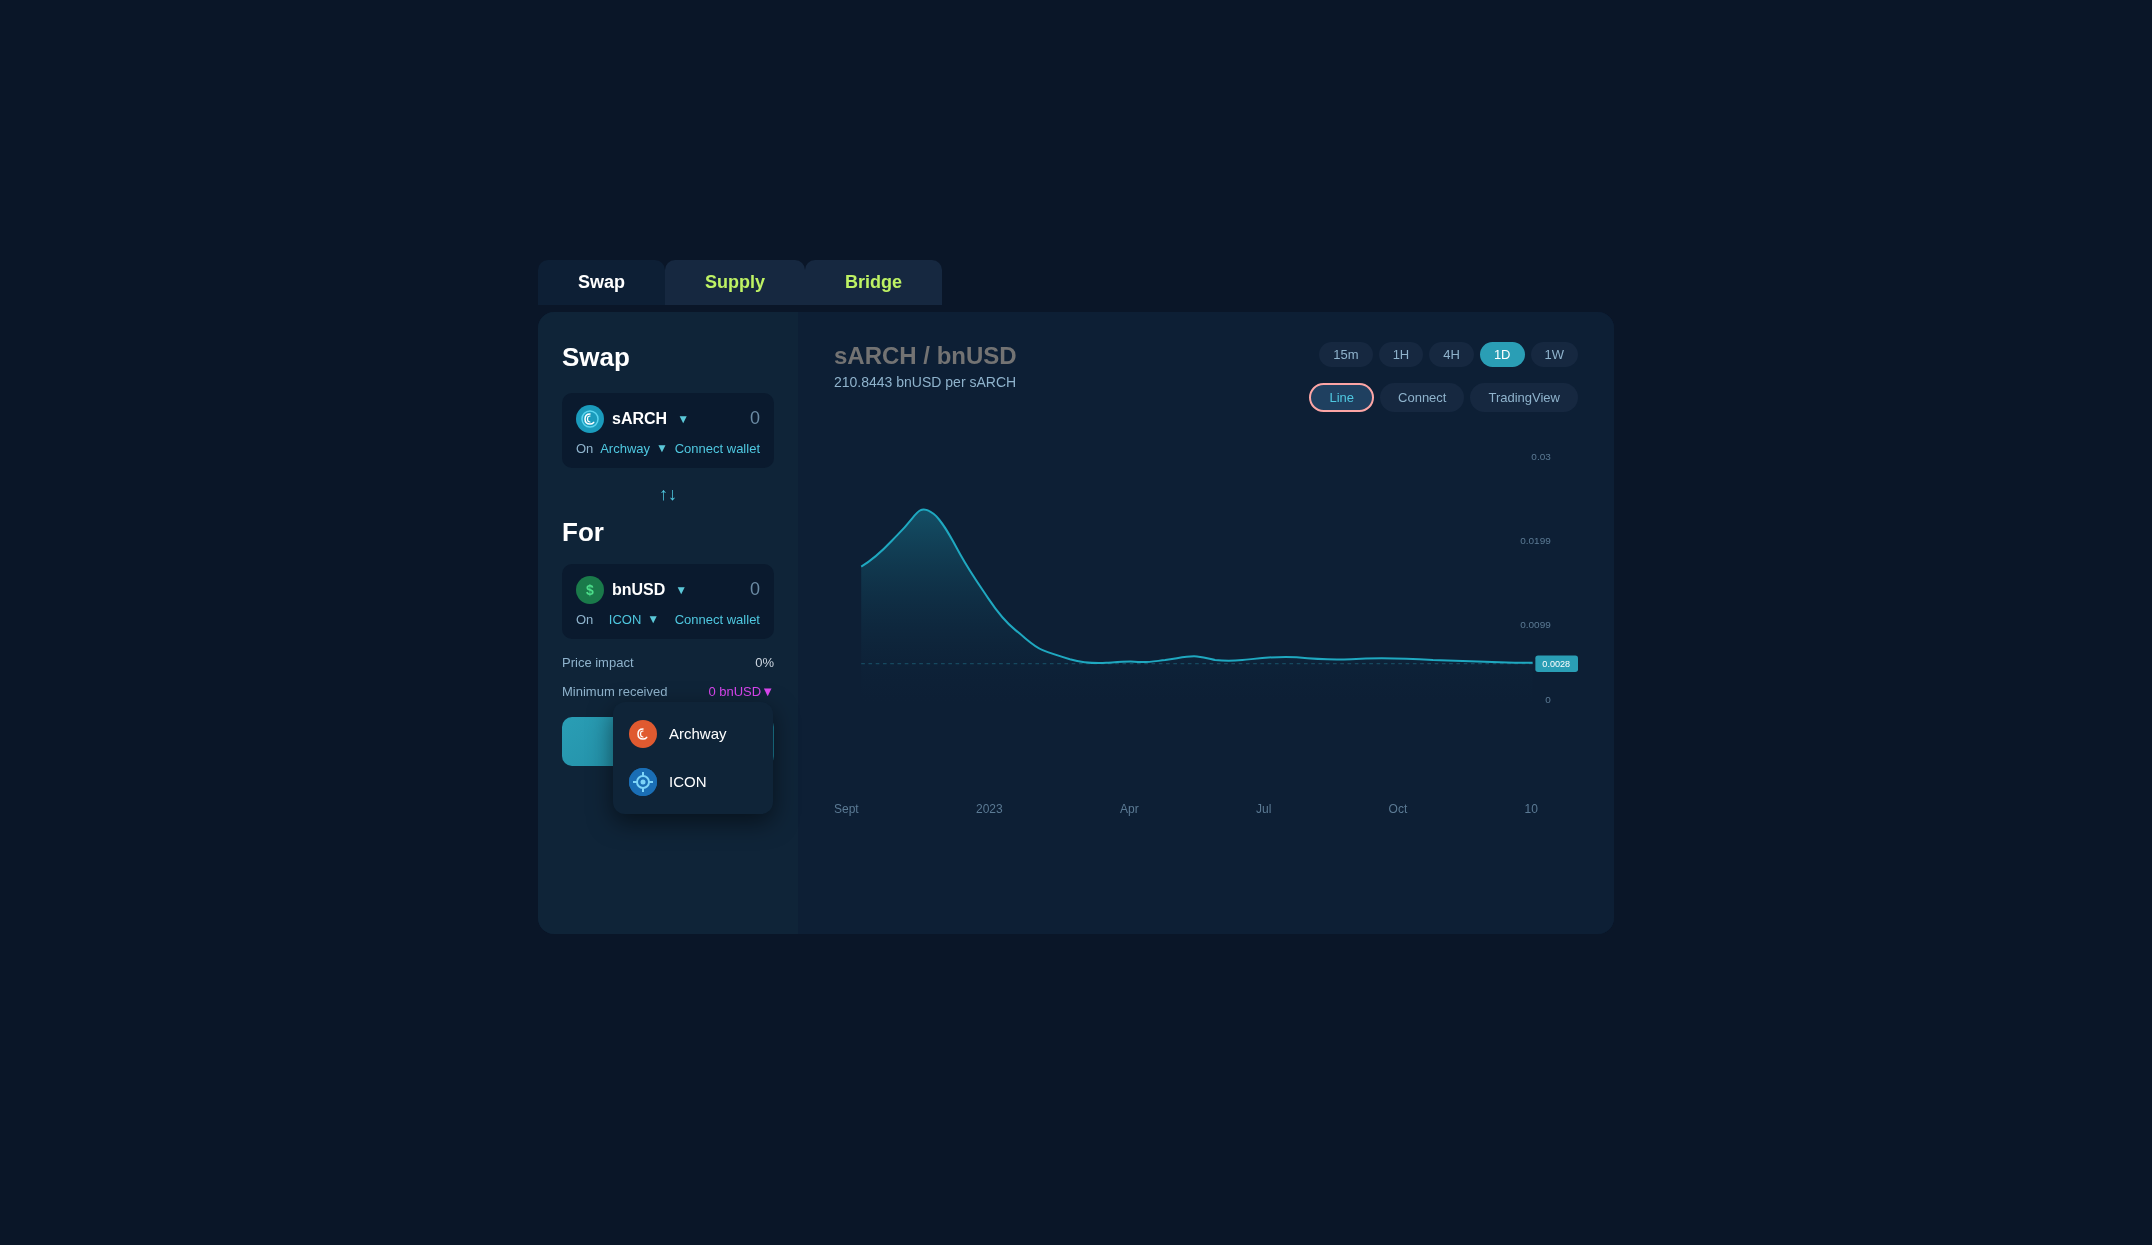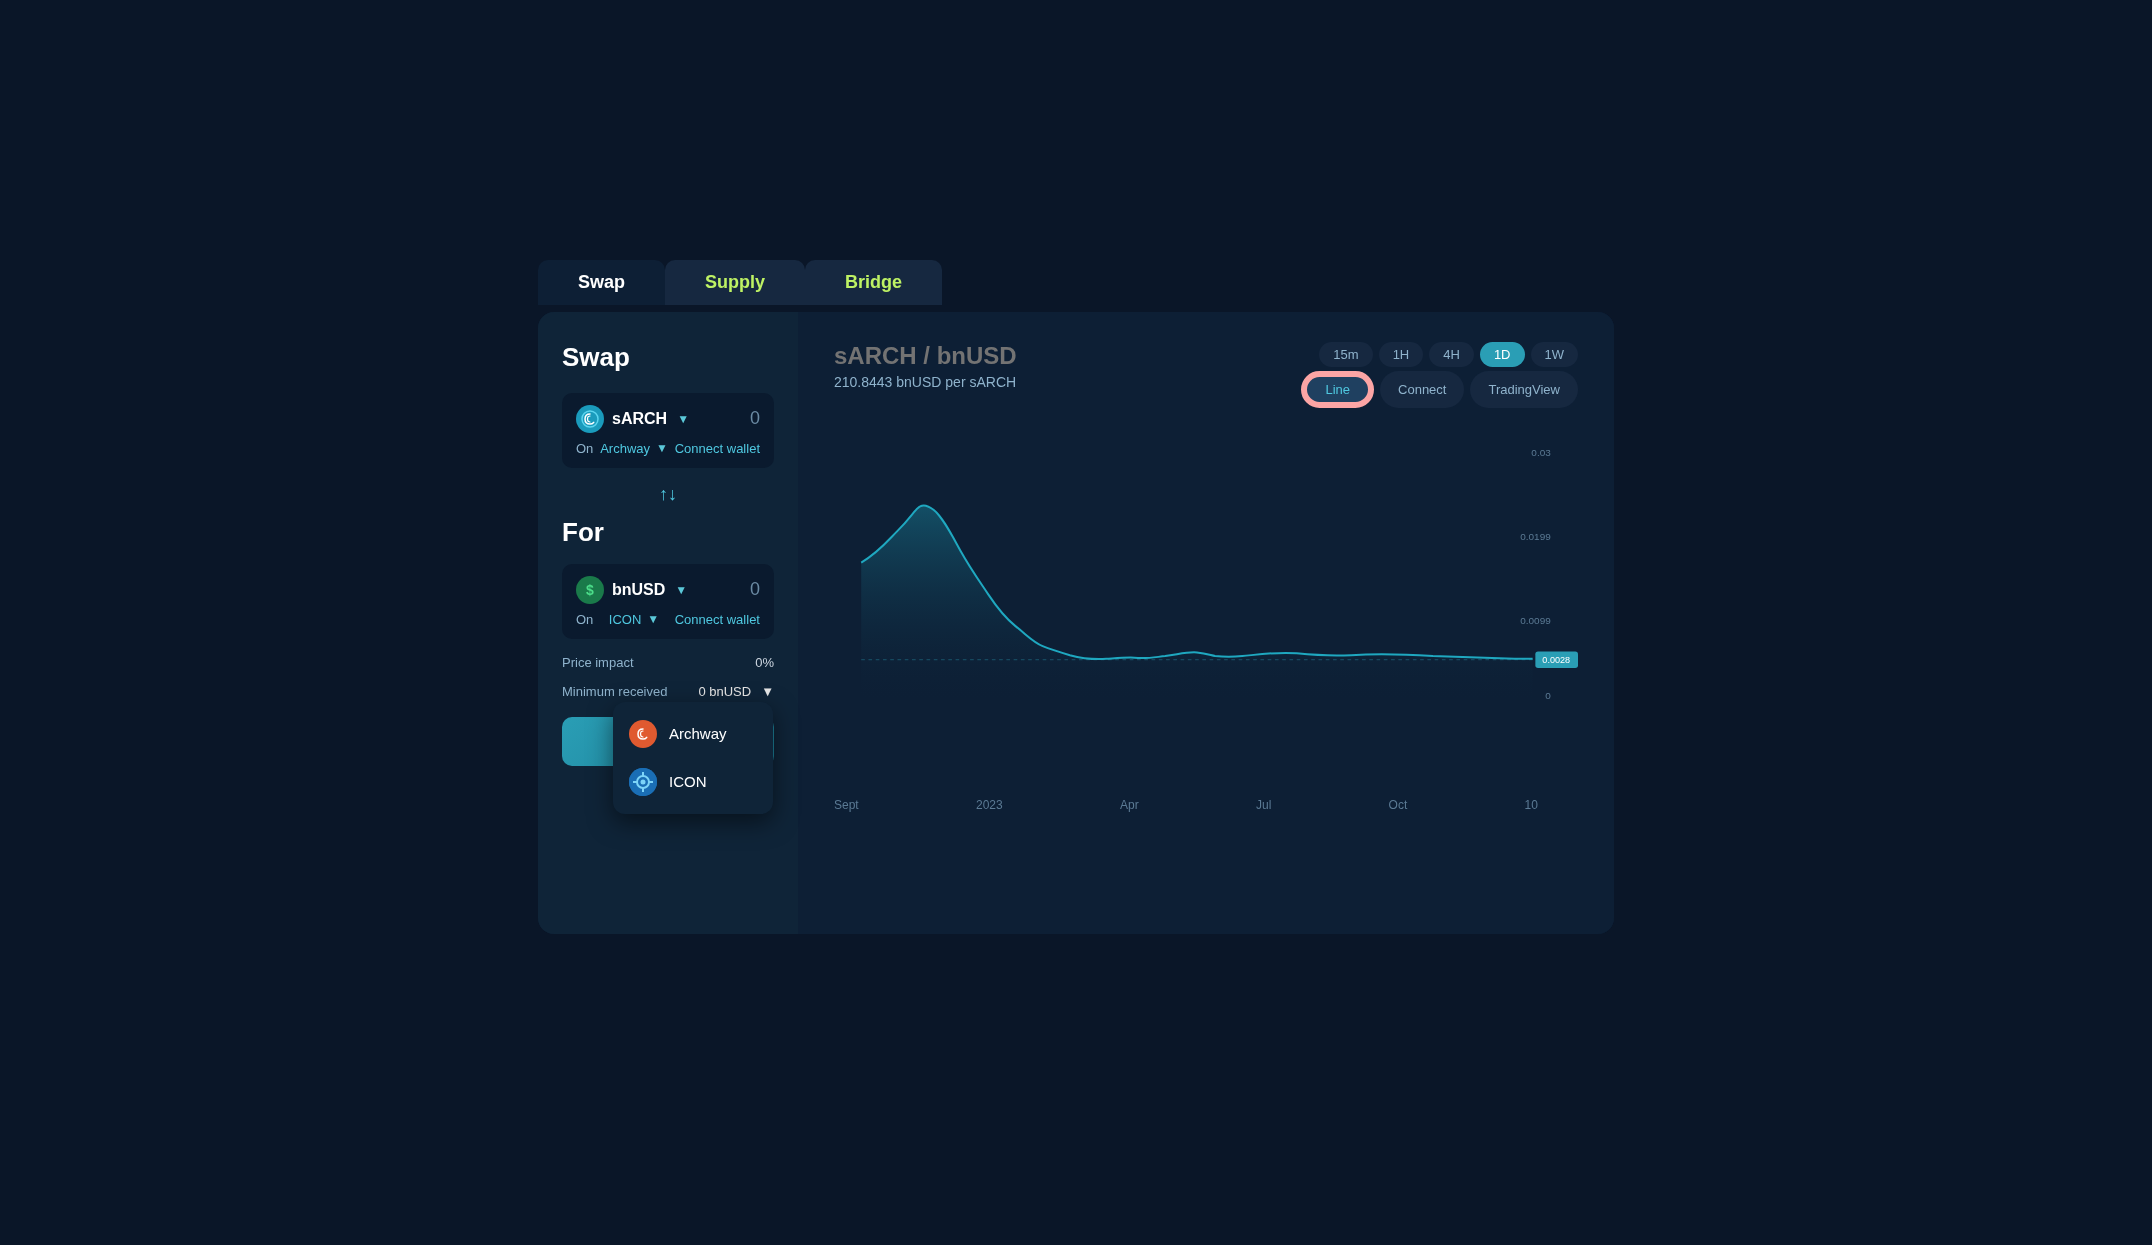--- a/index.html
+++ b/index.html
@@ -182,24 +182,24 @@
       margin-top: 14px;
       color: #8fb3cc;
       text-align: center;
     }
 
     .details-value {
       color: #cdd6e0;
     }
 
     .details-value.teal {
-      color: #e5e5e5;
-      display: flex;
-      align-items: center;
-      gap: 10px;
+      color: #d946ef;
+      display: flex;
+      align-items: center;
+      gap: 0;
     }
 
     
     .swap-btn {
       width: 100%;
       margin-top: 18px;
       padding: 14px;
       border-radius: 10px;
       background: linear-gradient(135deg, #2a9eb5, #1a7d96);
       color: #ffffff;
@@ -282,21 +282,21 @@
 
     .chart-subtitle {
       font-size: 14px;
       color: #8fb3cc;
     }
 
     .chart-controls {
       display: flex;
       flex-direction: column;
       align-items: flex-end;
-      gap: 4px;
+      gap: 16px;
     }
 
     .time-buttons {
       display: flex;
       gap: 6px;
     }
 
     .time-btn {
       padding: 5px 14px;
       border-radius: 20px;
@@ -323,21 +323,21 @@
       border: none;
       background: #162840;
       color: #8fb3cc;
       font-size: 13px;
       cursor: pointer;
     }
 
     .view-btn.active {
       background: #1f4060;
       color: #4fc8e0;
-      border: 6px solid #fca5a5;
+      border: 2px solid #fca5a5;
     }
 
     
     .chart-area {
       position: relative;
       margin-top: 20px;
       height: 360px;
     }
 
     .chart-svg {

